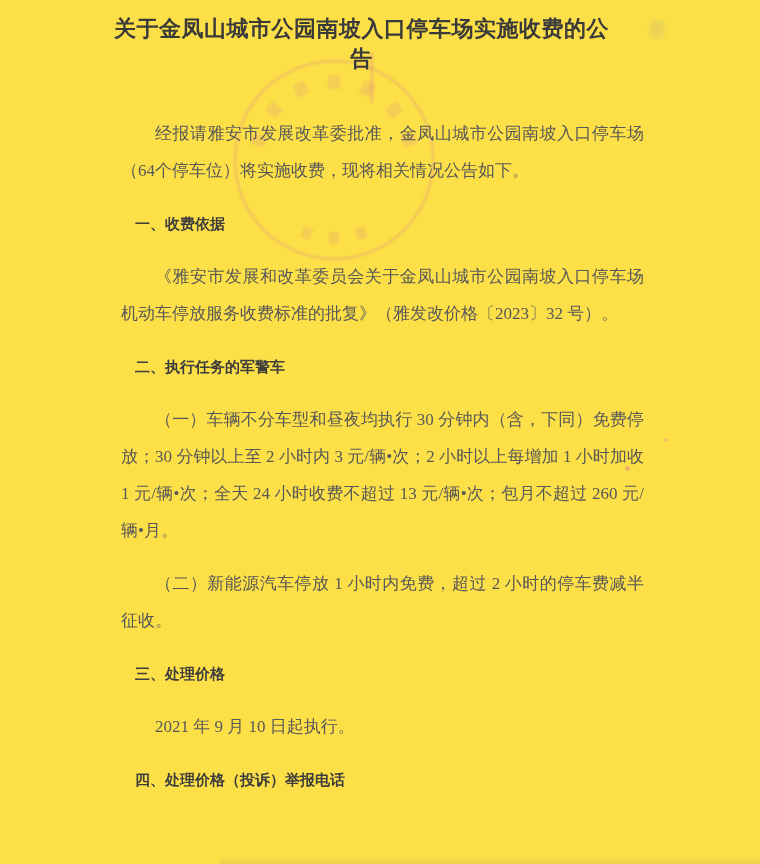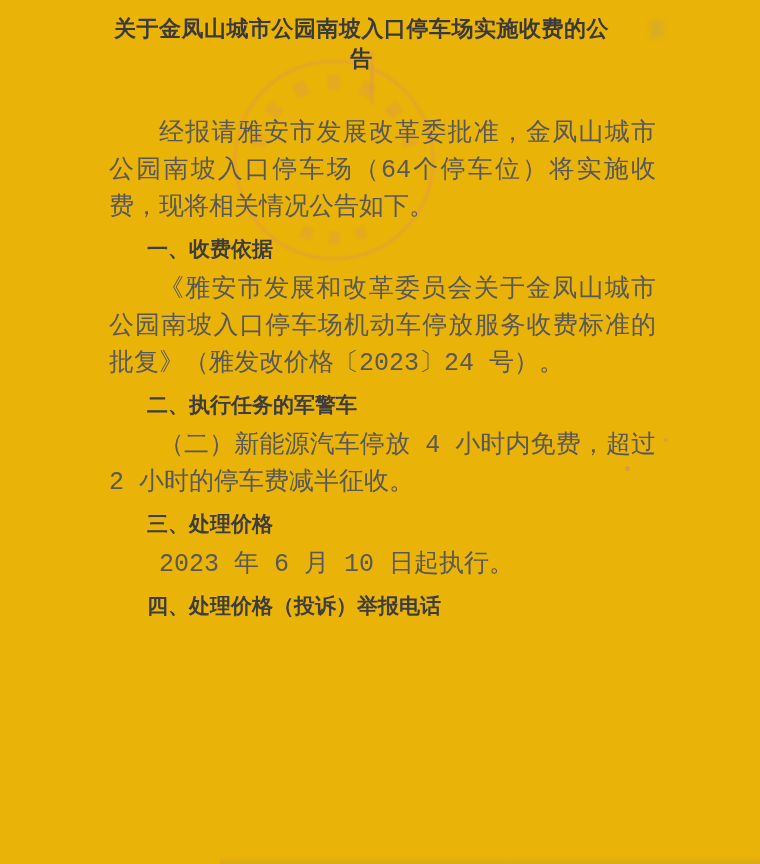--- a/index.html
+++ b/index.html
@@ -4,56 +4,55 @@
 <style>
   html, body {
     margin: 0;
     padding: 0;
     background: #ffffff;
   }
   .page {
     position: relative;
     width: 760px;
     height: 864px;
-    background: #eab308;
+    background: #fde047;
     overflow: hidden;
     font-family: "Liberation Serif", serif;
   }
   .content {
     position: relative;
     padding: 14px 100px 0 105px;
     z-index: 2;
   }
   .doc-title {
     margin: 0;
     padding: 0 42px 0 0;
     font-family: "Liberation Sans", sans-serif;
     font-size: 22px;
     font-weight: 700;
     line-height: 30px;
     letter-spacing: 0.5px;
     text-align: center;
     color: #3a3a3a;
   }
   .body-par {
-    margin: 4px;
-    font-size: 25px;
+    margin: 16px;
+    font-size: 17px;
     line-height: 37px;
     text-align: justify;
     text-indent: 2em;
     color: #585858;
-    font-family: Liberation Mono, monospace;
   }
   .intro {
     margin-top: 41px;
   }
   .sec-heading {
     margin: 0;
     font-family: "Liberation Sans", sans-serif;
-    font-size: 21px;
+    font-size: 15px;
     font-weight: 700;
     line-height: 37px;
     text-indent: 2em;
     text-align: left;
     color: #3d3d3d;
   }
   
   .seal {
     position: absolute;
     left: 228px;
@@ -140,24 +139,25 @@
   <div class="smudge"></div>
   <div class="bottom-shade"></div>
 
   <div class="content">
 
     <h1 class="doc-title">关于金凤山城市公园南坡入口停车场实施收费的公告</h1>
 
     <p class="body-par intro">经报请雅安市发展改革委批准，金凤山城市公园南坡入口停车场（64个停车位）将实施收费，现将相关情况公告如下。</p>
 
     <h2 class="sec-heading">一、收费依据</h2>
-    <p class="body-par">《雅安市发展和改革委员会关于金凤山城市公园南坡入口停车场机动车停放服务收费标准的批复》（雅发改价格〔2023〕24 号）。</p>
+    <p class="body-par">《雅安市发展和改革委员会关于金凤山城市公园南坡入口停车场机动车停放服务收费标准的批复》（雅发改价格〔2023〕32 号）。</p>
 
     <h2 class="sec-heading">二、执行任务的军警车</h2>
-    <p class="body-par">（二）新能源汽车停放 4 小时内免费，超过 2 小时的停车费减半征收。</p>
+    <p class="body-par">（一）车辆不分车型和昼夜均执行 30 分钟内（含，下同）免费停放；30 分钟以上至 2 小时内 3 元/辆•次；2 小时以上每增加 1 小时加收 1 元/辆•次；全天 24 小时收费不超过 13 元/辆•次；包月不超过 260 元/辆•月。</p>
+    <p class="body-par">（二）新能源汽车停放 1 小时内免费，超过 2 小时的停车费减半征收。</p>
 
     <h2 class="sec-heading">三、处理价格</h2>
-    <p class="body-par">2023 年 6 月 10 日起执行。</p>
+    <p class="body-par">2021 年 9 月 10 日起执行。</p>
 
     <h2 class="sec-heading">四、处理价格（投诉）举报电话</h2>
 
   </div>
 </div>
 
 </body></html>

